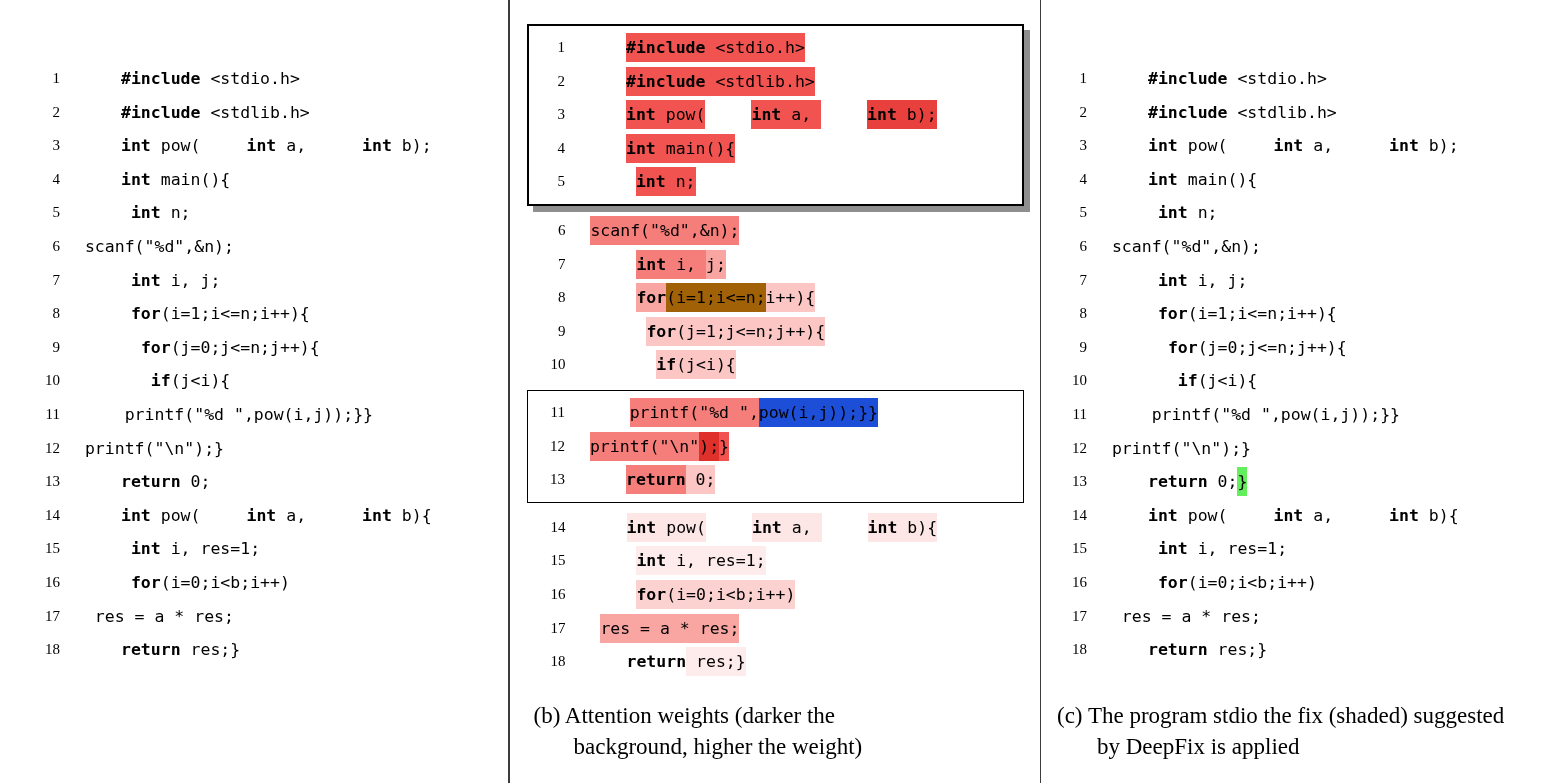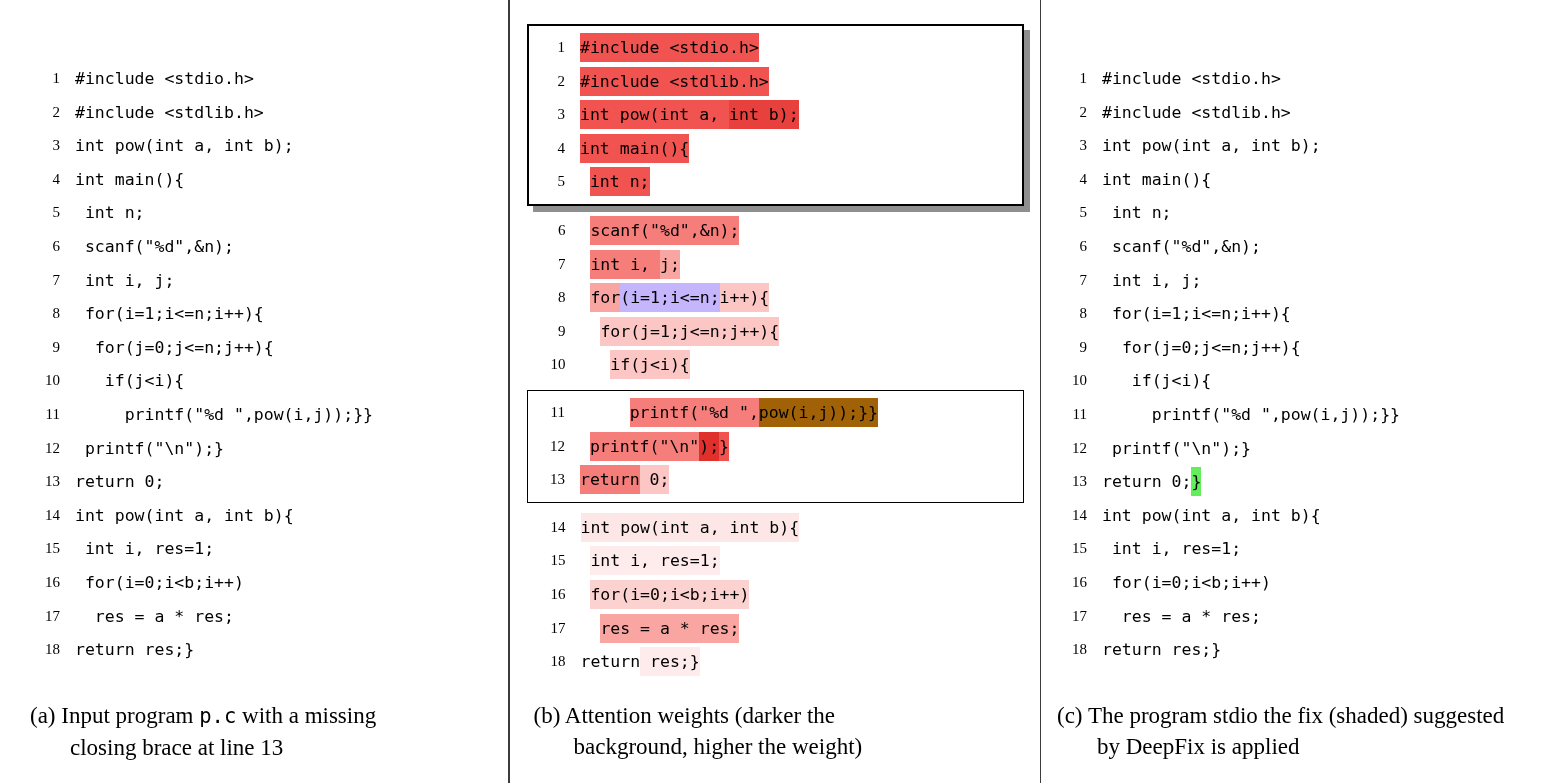--- a/index.html
+++ b/index.html
@@ -20,21 +20,21 @@
   .code-line { display: flex; height: 33.6px; }
   .lnum {
     flex: none; width: 30px; text-align: right; margin-right: 15px;
     font-family: "Liberation Serif", serif; font-size: 15px;
     line-height: 33.6px; color: #000;
   }
   .ltext {
     font-family: "DejaVu Sans Mono", monospace; font-size: 16.5px;
     line-height: 33.6px; white-space: pre; color: #000;
   }
-  .kw { font-weight: normal; }
+  .kw { font-weight: bold; margin-left: 46px; }
   .hl { padding-top: 5px; padding-bottom: 5px; }
 
   .abox { margin: 8px 2px 8px -9px; }
   .abox.shadow {
     border: 2.5px solid #000;
     padding: 5px 4px 5px 6.5px;
     box-shadow: 6px 6px 0 #8f8f8f;
     background: #fff;
   }
   .abox.plain {
@@ -126,21 +126,20 @@
         </div>
         <div class="code-line">
           <span class="lnum">17</span>
           <span class="ltext"><span>  res = a * res;</span></span>
         </div>
         <div class="code-line">
           <span class="lnum">18</span>
           <span class="ltext"><span class="kw">return</span><span> res;}</span></span>
         </div>
       </div>
-    <div class="caption caption-a"><span>(a) </span><span>Input program </span><span class="cap-mono">p.c</span><span> with a missing closing brace at line 13</span></div>
   </section>
 
   <div class="divider"></div>
 
   <section class="panel panel-b">
     <div class="code-host">
         <div class="abox shadow">
           <div class="code-line">
             <span class="lnum">1</span>
             <span class="ltext"><span class="kw hl" style="background-color: rgb(240, 83, 80);">#include</span><span class="hl" style="background-color: rgb(240, 83, 80);"> &lt;stdio.h&gt;</span></span>
@@ -165,34 +164,34 @@
         <div class="code-line">
           <span class="lnum">6</span>
           <span class="ltext"><span> </span><span class="hl" style="background-color: rgb(245, 125, 122);">scanf("%d",&amp;n);</span></span>
         </div>
         <div class="code-line">
           <span class="lnum">7</span>
           <span class="ltext"><span> </span><span class="kw hl" style="background-color: rgb(245, 125, 122);">int</span><span class="hl" style="background-color: rgb(245, 125, 122);"> i, </span><span class="hl" style="background-color: rgb(249, 165, 162);">j;</span></span>
         </div>
         <div class="code-line">
           <span class="lnum">8</span>
-          <span class="ltext"><span> </span><span class="kw hl" style="background-color: rgb(249, 165, 162);">for</span><span class="hl" style="background-color: #c4b5fd;">(i=1;i&lt;=n;</span><span class="hl" style="background-color: rgb(251, 198, 196);">i++){</span></span>
+          <span class="ltext"><span> </span><span class="kw hl" style="background-color: rgb(249, 165, 162);">for</span><span class="hl" style="background-color: #a16207;">(i=1;i&lt;=n;</span><span class="hl" style="background-color: rgb(251, 198, 196);">i++){</span></span>
         </div>
         <div class="code-line">
           <span class="lnum">9</span>
           <span class="ltext"><span>  </span><span class="kw hl" style="background-color: rgb(251, 198, 196);">for</span><span class="hl" style="background-color: rgb(251, 198, 196);">(j=1;j&lt;=n;j++){</span></span>
         </div>
         <div class="code-line">
           <span class="lnum">10</span>
           <span class="ltext"><span>   </span><span class="kw hl" style="background-color: rgb(251, 198, 196);">if</span><span class="hl" style="background-color: rgb(251, 198, 196);">(j&lt;i){</span></span>
         </div>
         <div class="abox plain">
           <div class="code-line">
             <span class="lnum">11</span>
-            <span class="ltext"><span>     </span><span class="hl" style="background-color: rgb(245, 125, 122);">printf("%d ",</span><span class="hl" style="background-color: #a16207;">pow(i,j));}}</span></span>
+            <span class="ltext"><span>     </span><span class="hl" style="background-color: rgb(245, 125, 122);">printf("%d ",</span><span class="hl" style="background-color: #1d4ed8;">pow(i,j));}}</span></span>
           </div>
           <div class="code-line">
             <span class="lnum">12</span>
             <span class="ltext"><span> </span><span class="hl" style="background-color: rgb(245, 125, 122);">printf("\n"</span><span class="hl" style="background-color: rgb(224, 48, 44);">);</span><span class="hl" style="background-color: rgb(240, 83, 80);">}</span></span>
           </div>
           <div class="code-line">
             <span class="lnum">13</span>
             <span class="ltext"><span class="kw hl" style="background-color: rgb(245, 125, 122);">return</span><span class="hl" style="background-color: rgb(251, 198, 196);"> 0;</span></span>
           </div>
         </div>

